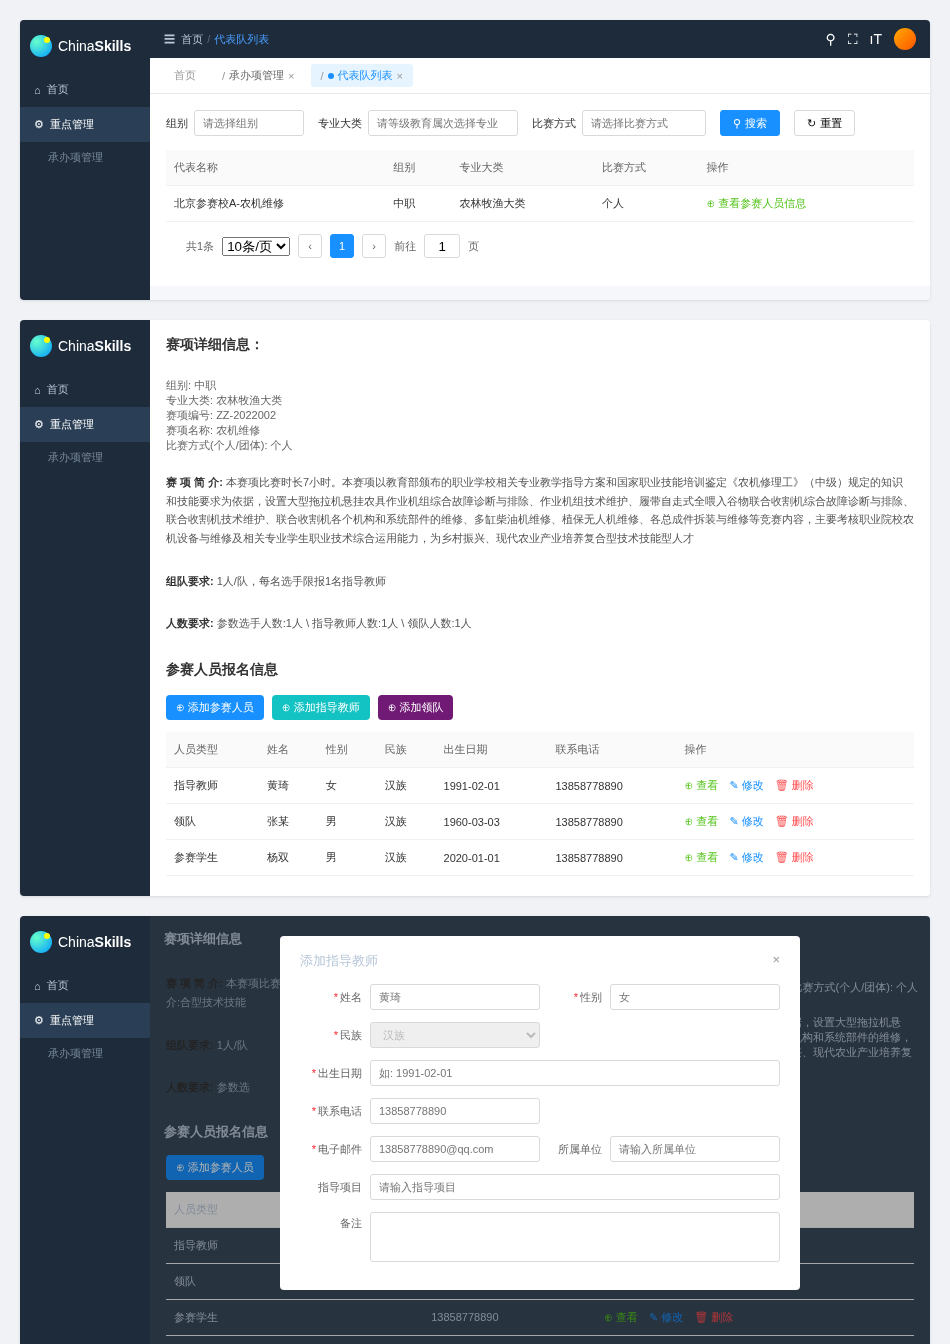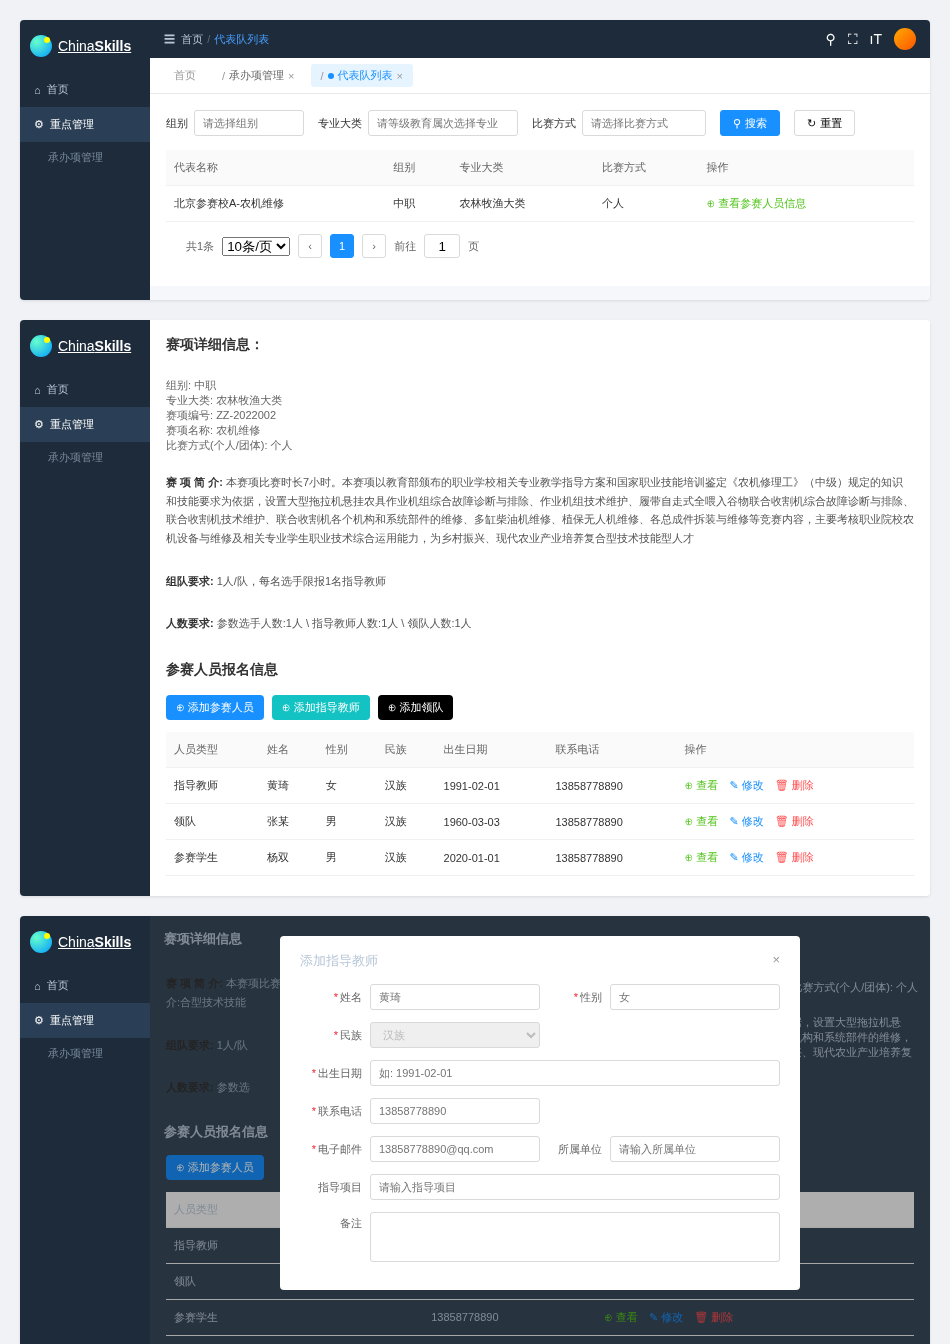--- a/index.html
+++ b/index.html
@@ -1,20 +1,20 @@
 <!DOCTYPE html>
 <html><head>
 <meta charset="utf-8">
 <style>
 * { margin: 0; padding: 0; box-sizing: border-box; font-family: "Microsoft YaHei", sans-serif; }
 body { background: #f0f2f5; font-size: 11px; }
 .panel { background: #fff; margin: 20px; border-radius: 4px; overflow: hidden; box-shadow: 0 1px 3px rgba(0,0,0,0.1); }
 .layout { display: flex; min-height: 280px; }
 .sidebar { width: 130px; background: #1d2b3a; color: #b8c7d8; flex-shrink: 0; }
-.logo { padding: 15px 10px; font-size: 14px; color: #fff; display: flex; align-items: center; gap: 6px; text-decoration: underline; }
+.logo { padding: 15px 10px; font-size: 14px; color: #fff; display: flex; align-items: center; gap: 6px; }
 .logo-icon { width: 22px; height: 22px; background: radial-gradient(circle at 30% 30%, #6fc, #09f); border-radius: 50%; position: relative; }
 .logo-icon::after { content: ''; position: absolute; width: 6px; height: 6px; background: #ff0; border-radius: 50%; top: 2px; right: 2px; }
 .logo-text { font-weight: 300; }
 .logo-text b { font-weight: 700; }
 .menu-item { padding: 10px 14px; font-size: 11px; cursor: pointer; display: flex; align-items: center; gap: 6px; }
 .menu-item.active, .menu-item:hover { background: #2a3f55; color: #fff; }
 .sub-menu { padding-left: 28px; font-size: 11px; padding-top: 8px; padding-bottom: 8px; color: #7a8a9c; }
 .content { flex: 1; background: #f5f7fa; position: relative; }
 .topbar { background: #1d2b3a; color: #b8c7d8; height: 38px; display: flex; align-items: center; padding: 0 14px; justify-content: space-between; }
 .crumb { font-size: 11px; }
@@ -47,21 +47,21 @@
 .pager input { width: 36px; height: 24px; border: 1px solid #d9d9d9; border-radius: 3px; text-align: center; }
 .section-title { font-size: 14px; font-weight: 700; padding: 16px; color: #333; }
 .info-row { display: flex; padding: 8px 16px; font-size: 11px; color: #333; flex-direction: column; }
 .info-row span { color: #666; }
 .desc { padding: 12px 16px; font-size: 11px; color: #555; line-height: 1.7; }
 .desc b { color: #333; }
 .add-btns { display: flex; gap: 8px; padding: 0 16px 12px; }
 .add-btn { padding: 5px 10px; font-size: 11px; border-radius: 4px; cursor: pointer; border: none; color: #fff; }
 .add-btn.b1 { background: #1890ff; }
 .add-btn.b2 { background: #13c2c2; }
-.add-btn.b3 { background: #000000; }
+.add-btn.b3 { background: #701a75; }
 .tbl2 { margin: 0 16px 20px; width: calc(100% - 32px); }
 .modal-overlay { position: absolute; inset: 0; background: rgba(0,0,0,0.3); display: flex; align-items: flex-start; justify-content: center; padding-top: 20px; }
 .modal { background: #fff; width: 520px; border-radius: 4px; padding: 16px 20px; }
 .modal-title { font-size: 13px; margin-bottom: 14px; display: flex; justify-content: space-between; }
 .modal-close { cursor: pointer; color: #999; }
 .form-row { display: flex; margin-bottom: 12px; }
 .form-item { display: flex; align-items: center; flex: 1; }
 .form-item label { width: 70px; font-size: 11px; color: #666; text-align: right; padding-right: 8px; }
 .form-item .req { color: #f5222d; margin-right: 2px; }
 .form-item input, .form-item select, .form-item textarea { flex: 1; height: 26px; border: 1px solid #d9d9d9; border-radius: 3px; padding: 0 8px; font-size: 11px; color: #bbb; }

